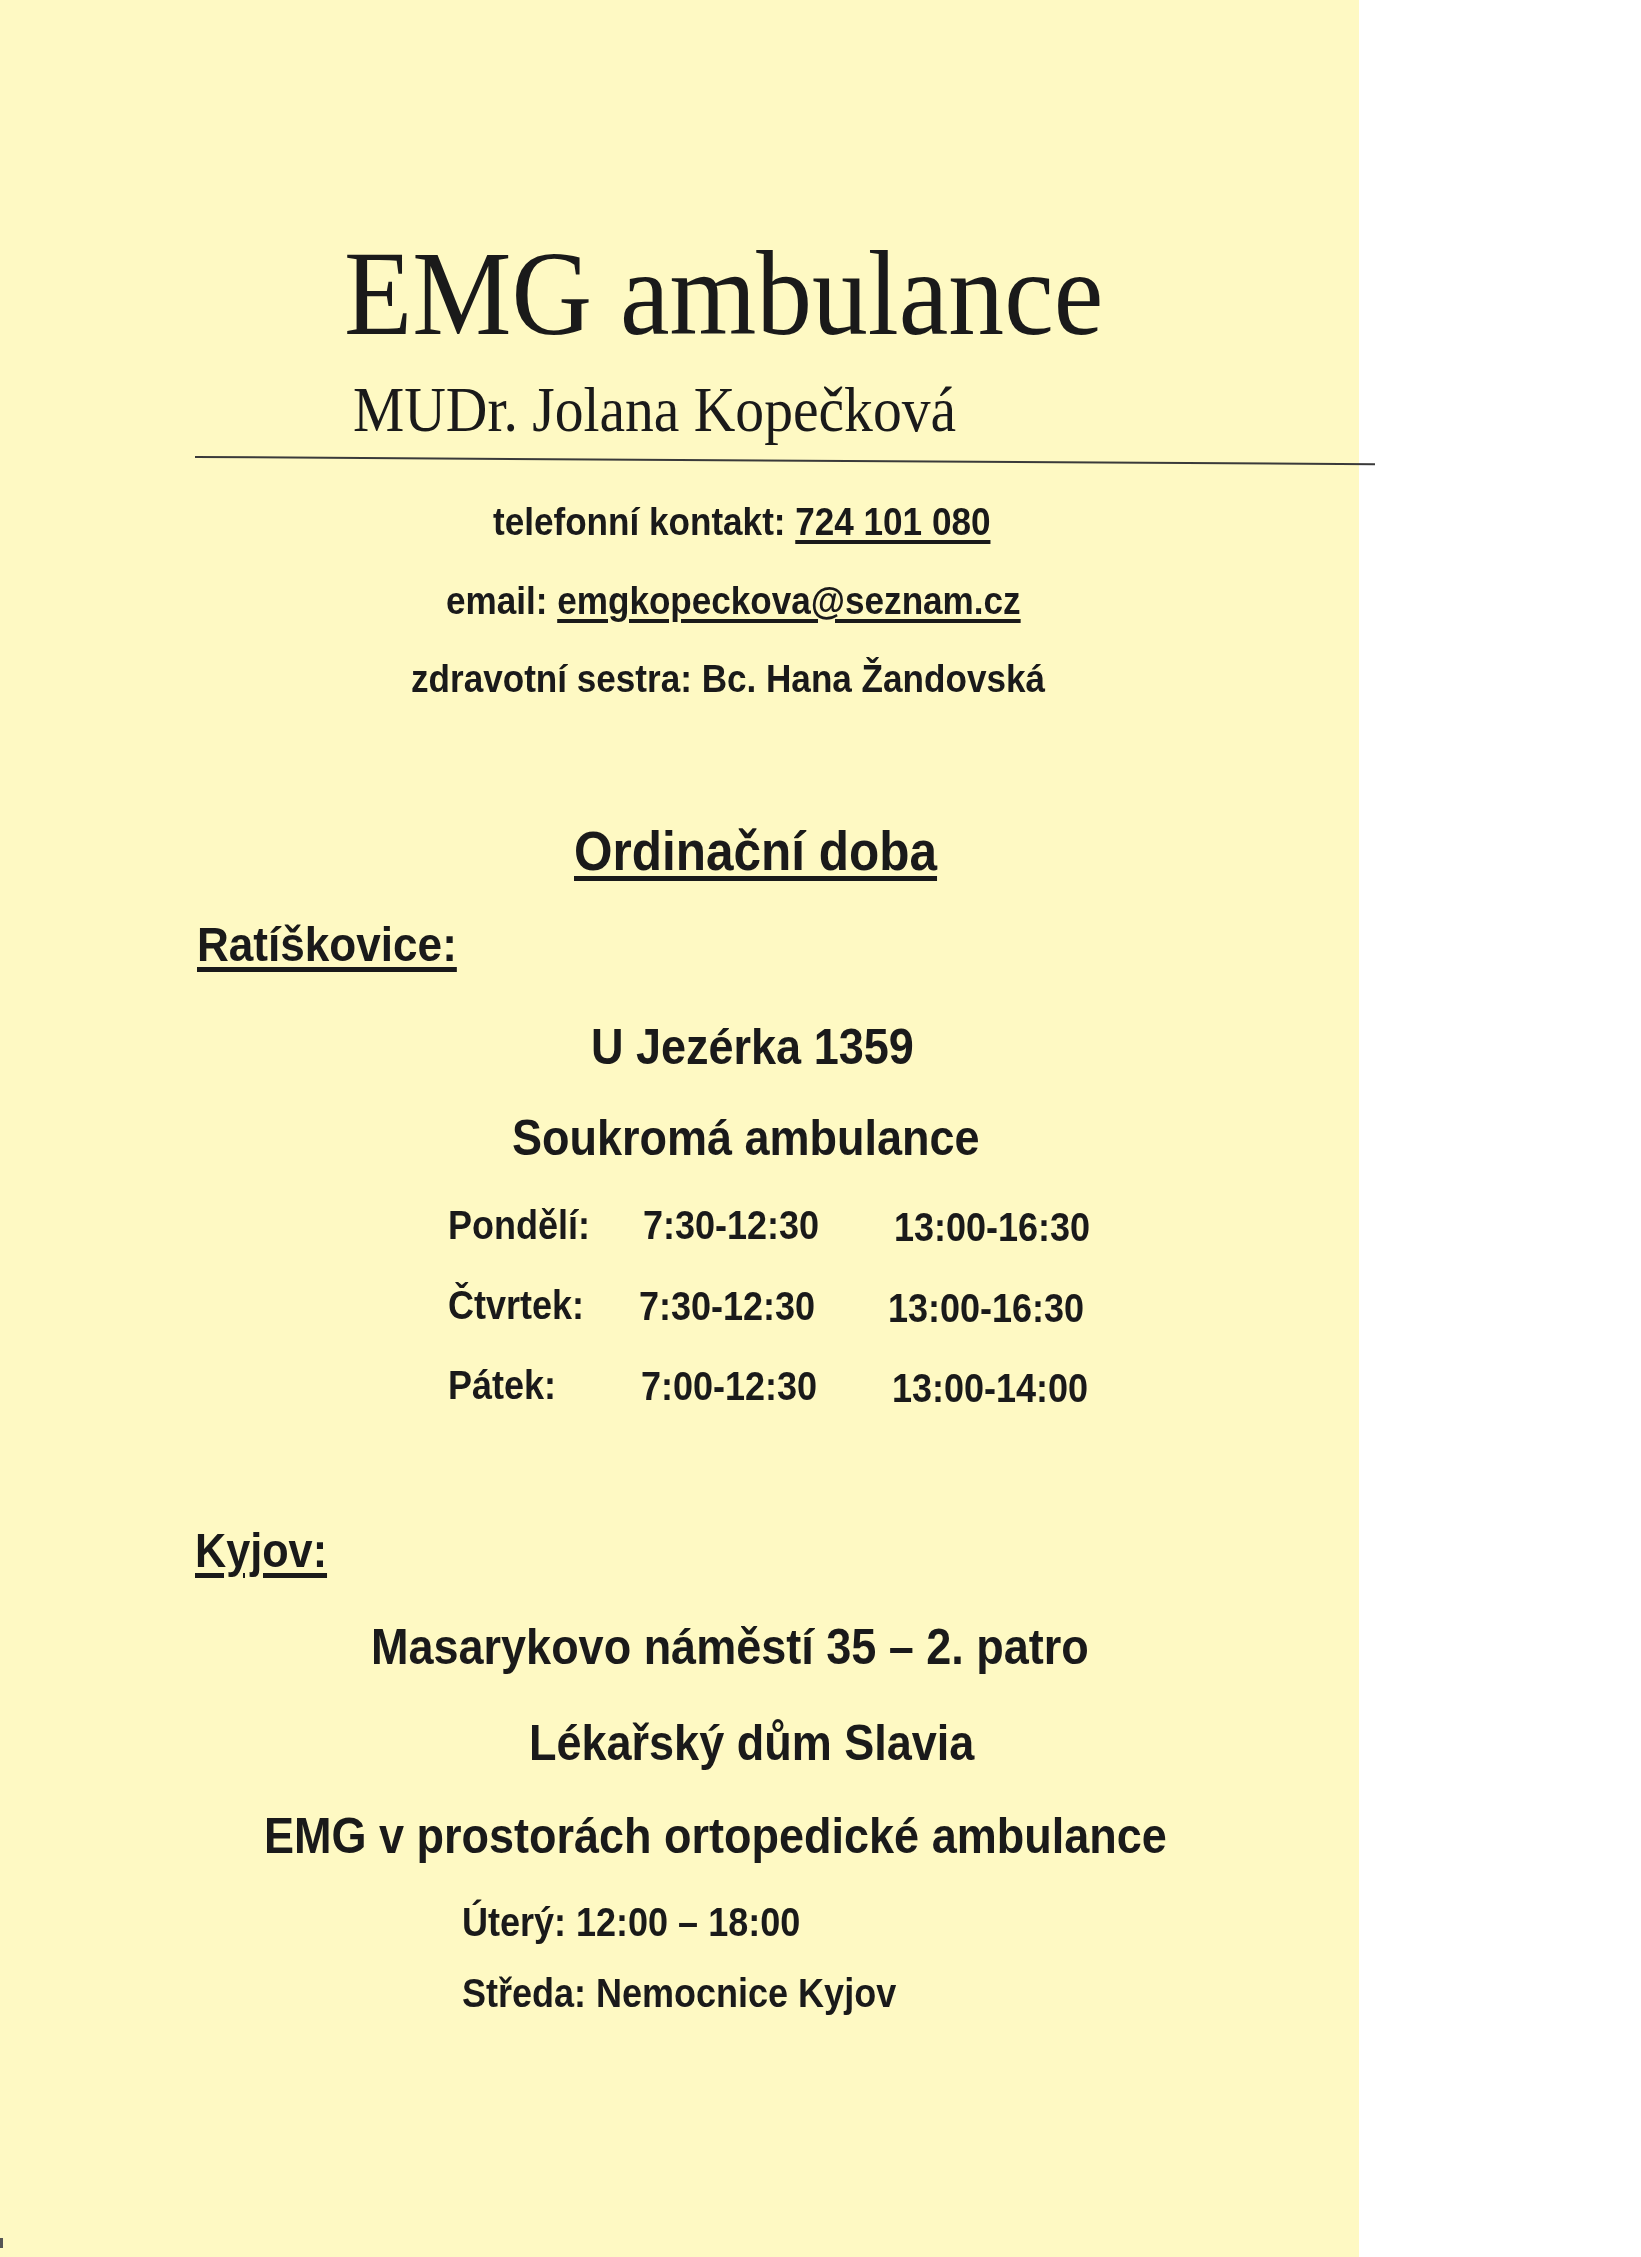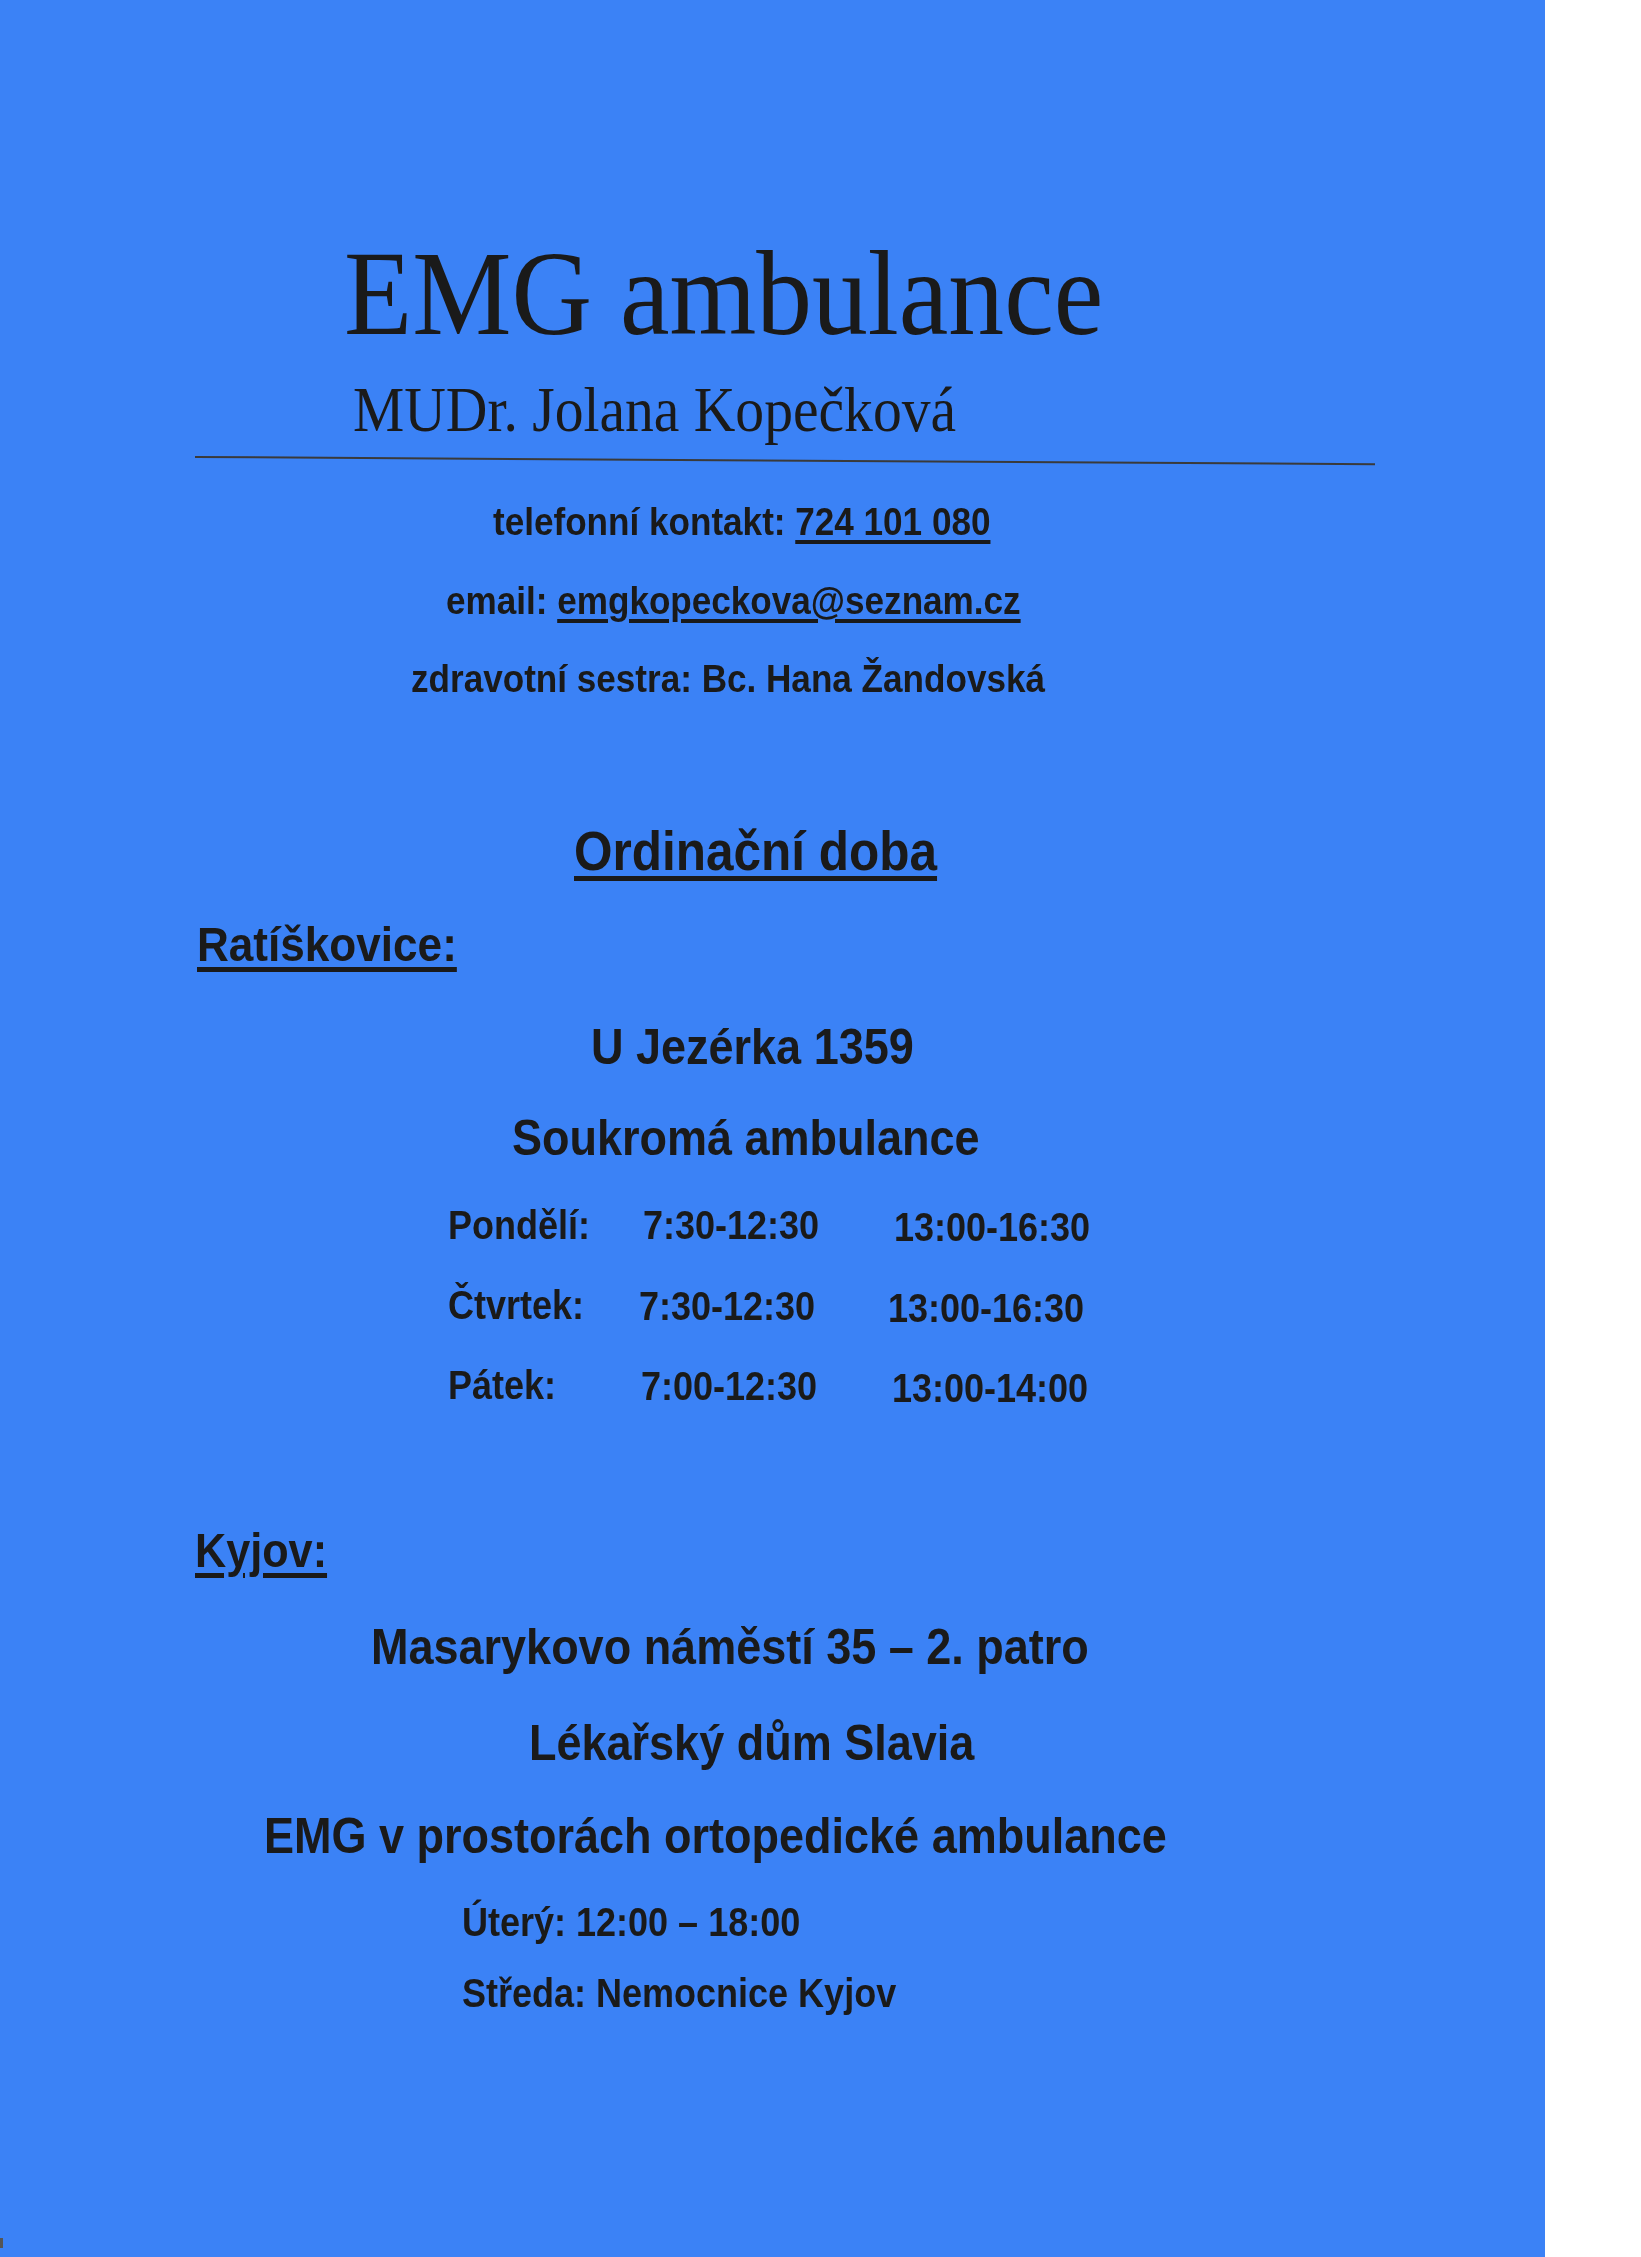--- a/index.html
+++ b/index.html
@@ -1,17 +1,17 @@
 <!DOCTYPE html>
 <html><head>
 <meta charset="utf-8">
 <style>
   html, body { margin: 0; padding: 0; background: #ffffff; }
   body { width: 1641px; height: 2257px; position: relative; overflow: hidden; color: #1a1a1a; }
-  .page { position: absolute; left: 0; top: 0; width: 1545px; height: 2257px; background: #3b82f6; }
+  .page { position: absolute; left: 0; top: 0; width: 1359px; height: 2257px; background: #fef9c3; }
   .serif { font-family: "Liberation Serif", "DejaVu Serif", serif; font-weight: normal; position: absolute; white-space: nowrap; line-height: 1; }
   .sans { font-family: "Liberation Sans", "DejaVu Sans", sans-serif; font-weight: bold; position: absolute; white-space: nowrap; line-height: 1; transform-origin: left top; }
   .title { left: 344px; top: 234px; font-size: 120px; transform: scaleX(0.93); transform-origin: left top; }
   .subtitle { left: 353px; top: 378px; font-size: 64px; transform: scaleX(0.9); transform-origin: left top; }
   .rule { position: absolute; left: 195px; top: 456px; width: 1180px; height: 1.9px; background: #3a3a3a; transform: rotate(0.35deg); transform-origin: left center; }
   .u { text-decoration: underline; text-decoration-thickness: 3.9px; text-underline-offset: 4.8px; }
   .u-thick { text-decoration: underline; text-decoration-thickness: 4.8px; text-underline-offset: 5.8px; }
   .contact { font-size: 39px; transform: scaleX(0.9); }
   .heading { font-size: 52px; transform: scaleX(0.9); }
   .addr { font-size: 50px; transform: scaleX(0.9); }

